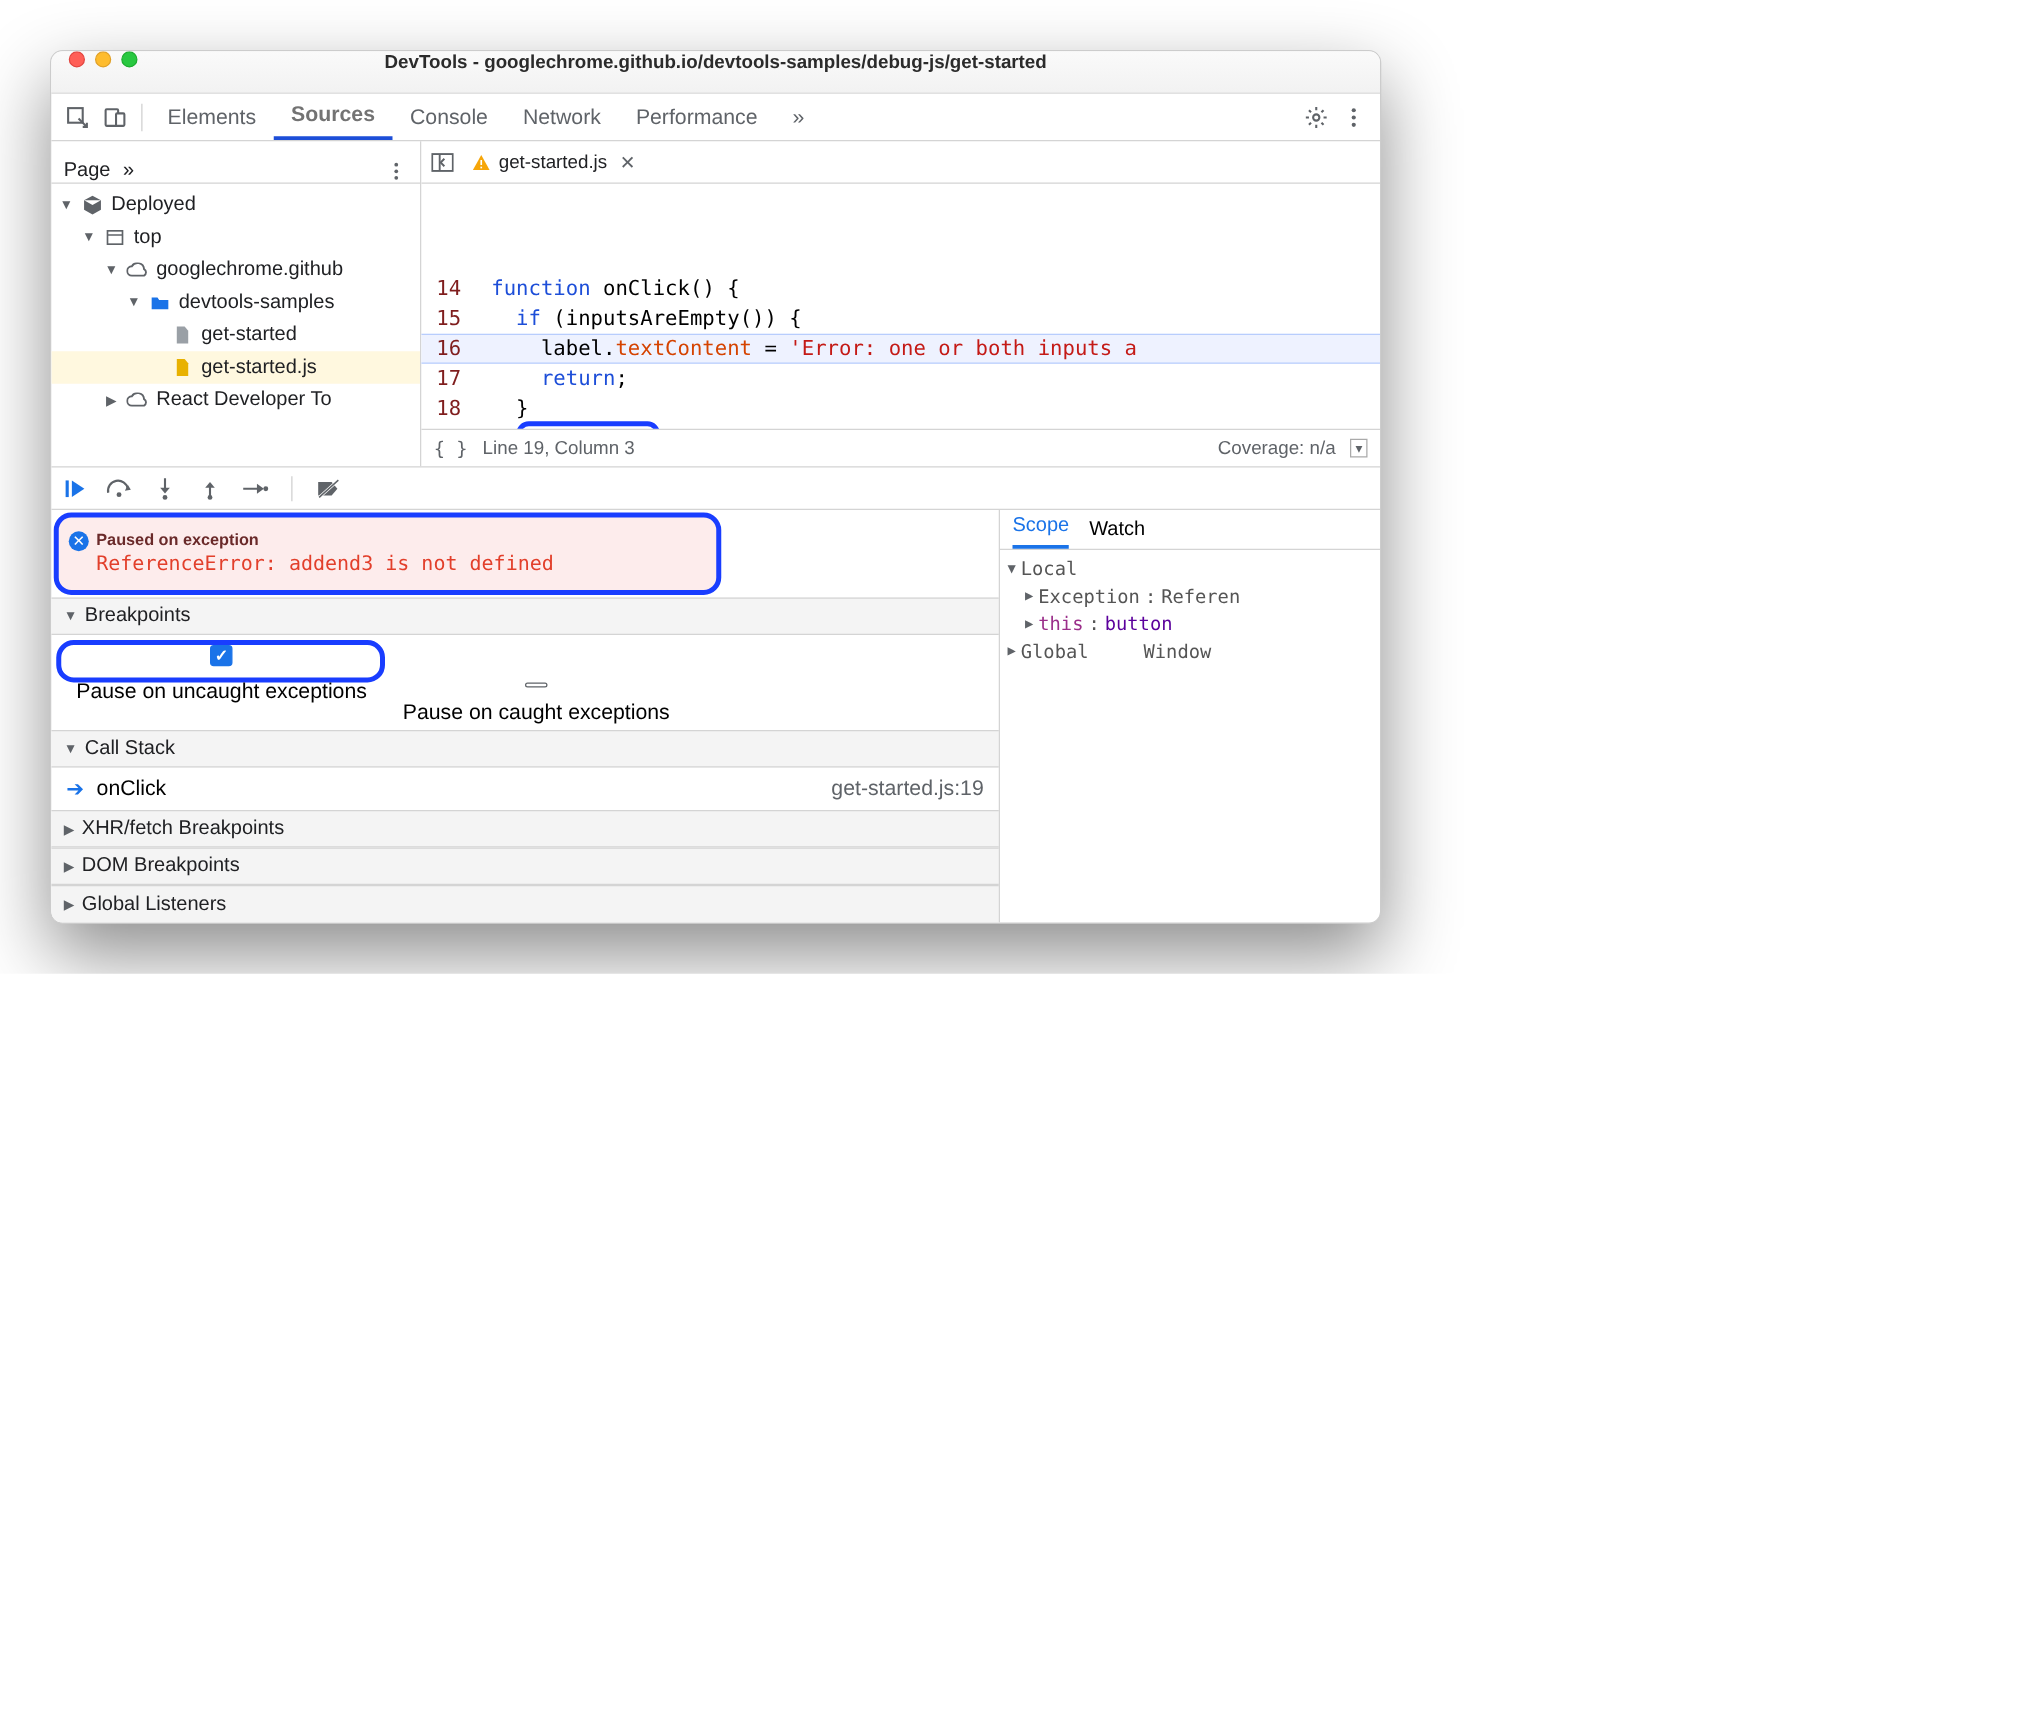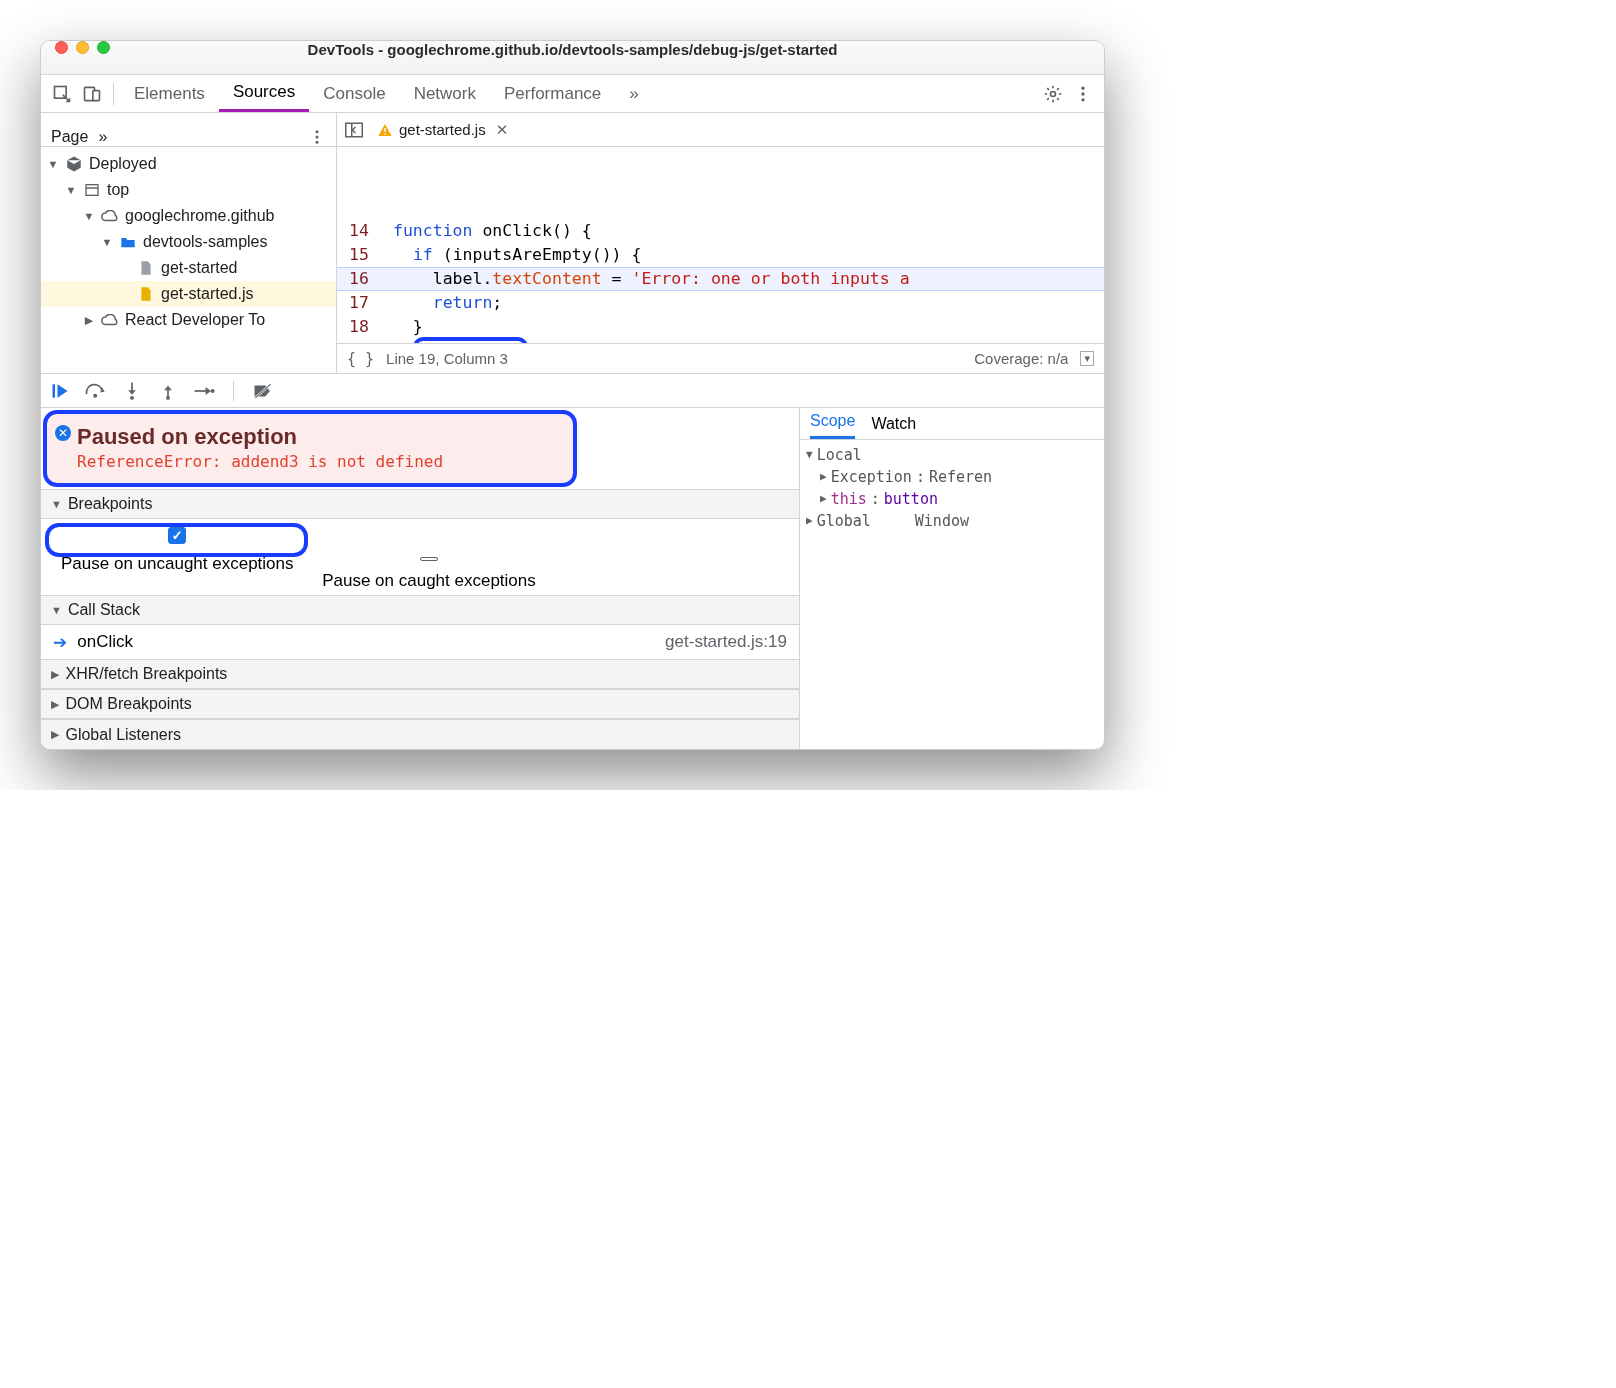--- a/index.html
+++ b/index.html
@@ -35,21 +35,21 @@
     font-size:15px; font-weight:600; color:#2b2b2b;
   }
   
   .toolbar {
     height:38px; display:flex; align-items:center; border-bottom:1px solid #d4d4d4;
     padding:0 6px; font-size:17px; color:#5f6368;
   }
   .toolbar .icon-btn{ width:30px;height:30px;display:flex;align-items:center;justify-content:center;color:#5f6368; }
   .toolbar .divider{ width:1px; height:22px; background:#d0d0d0; margin:0 6px; }
   .toolbar .tab{ padding:0 14px; height:100%; display:flex; align-items:center; cursor:pointer;}
-  .toolbar .tab.active{ color:#000000; border-bottom:3px solid #a21caf; font-weight:400;}
+  .toolbar .tab.active{ color:#737373; border-bottom:3px solid #1d4ed8; font-weight:700;}
   .toolbar .spacer{ flex:1; }
   
   .main { display:flex; height:260px;}
   .sidebar {
     width:296px; border-right:1px solid #d4d4d4; display:flex; flex-direction:column;
     font-size:16px; color:#202124;
   }
   .sidebar-head {
     height:34px; border-bottom:1px solid #d4d4d4; display:flex; align-items:flex-end;
     padding:0 10px; gap:10px;
@@ -97,21 +97,21 @@
   .dbg-toolbar .ic{ width:22px; height:22px; display:flex;align-items:center;justify-content:center;}
   .dbg-toolbar .ic.active{ color:#1a73e8;}
   .dbg-toolbar .sep{ width:1px; height:20px; background:#d0d0d0; margin:0 4px;}
   
   .lower{ display:flex; border-top:1px solid #d4d4d4;}
   .panel-left{ width:758px; }
   .panel-right{ flex:1; border-left:1px solid #d4d4d4;}
   .paused-box{
     background:#fdecec; padding:10px 14px 12px 30px; position:relative;
   }
-  .paused-title{ color:#6a2a2a; font-weight:700; font-size:22px;}
+  .paused-title{ color:#6a2a2a; font-weight:700; font-size:13px;}
   .paused-msg{ font-family: Menlo, monospace; color:#e23f2b; font-size:16px; margin-top:2px;}
   .paused-ico{
     position:absolute; left:8px; top:11px; width:16px; height:16px; border-radius:50%;
     background:#1a73e8; color:#fff; font-size:12px; line-height:16px; text-align:center;
   }
   .section-head{
     height:30px; background:#f4f4f4; border-top:1px solid #d4d4d4; border-bottom:1px solid #d4d4d4;
     display:flex; align-items:center; padding:0 10px; font-size:16px; color:#202124; gap:6px;
   }
   .section-body{ padding:4px 0;}

